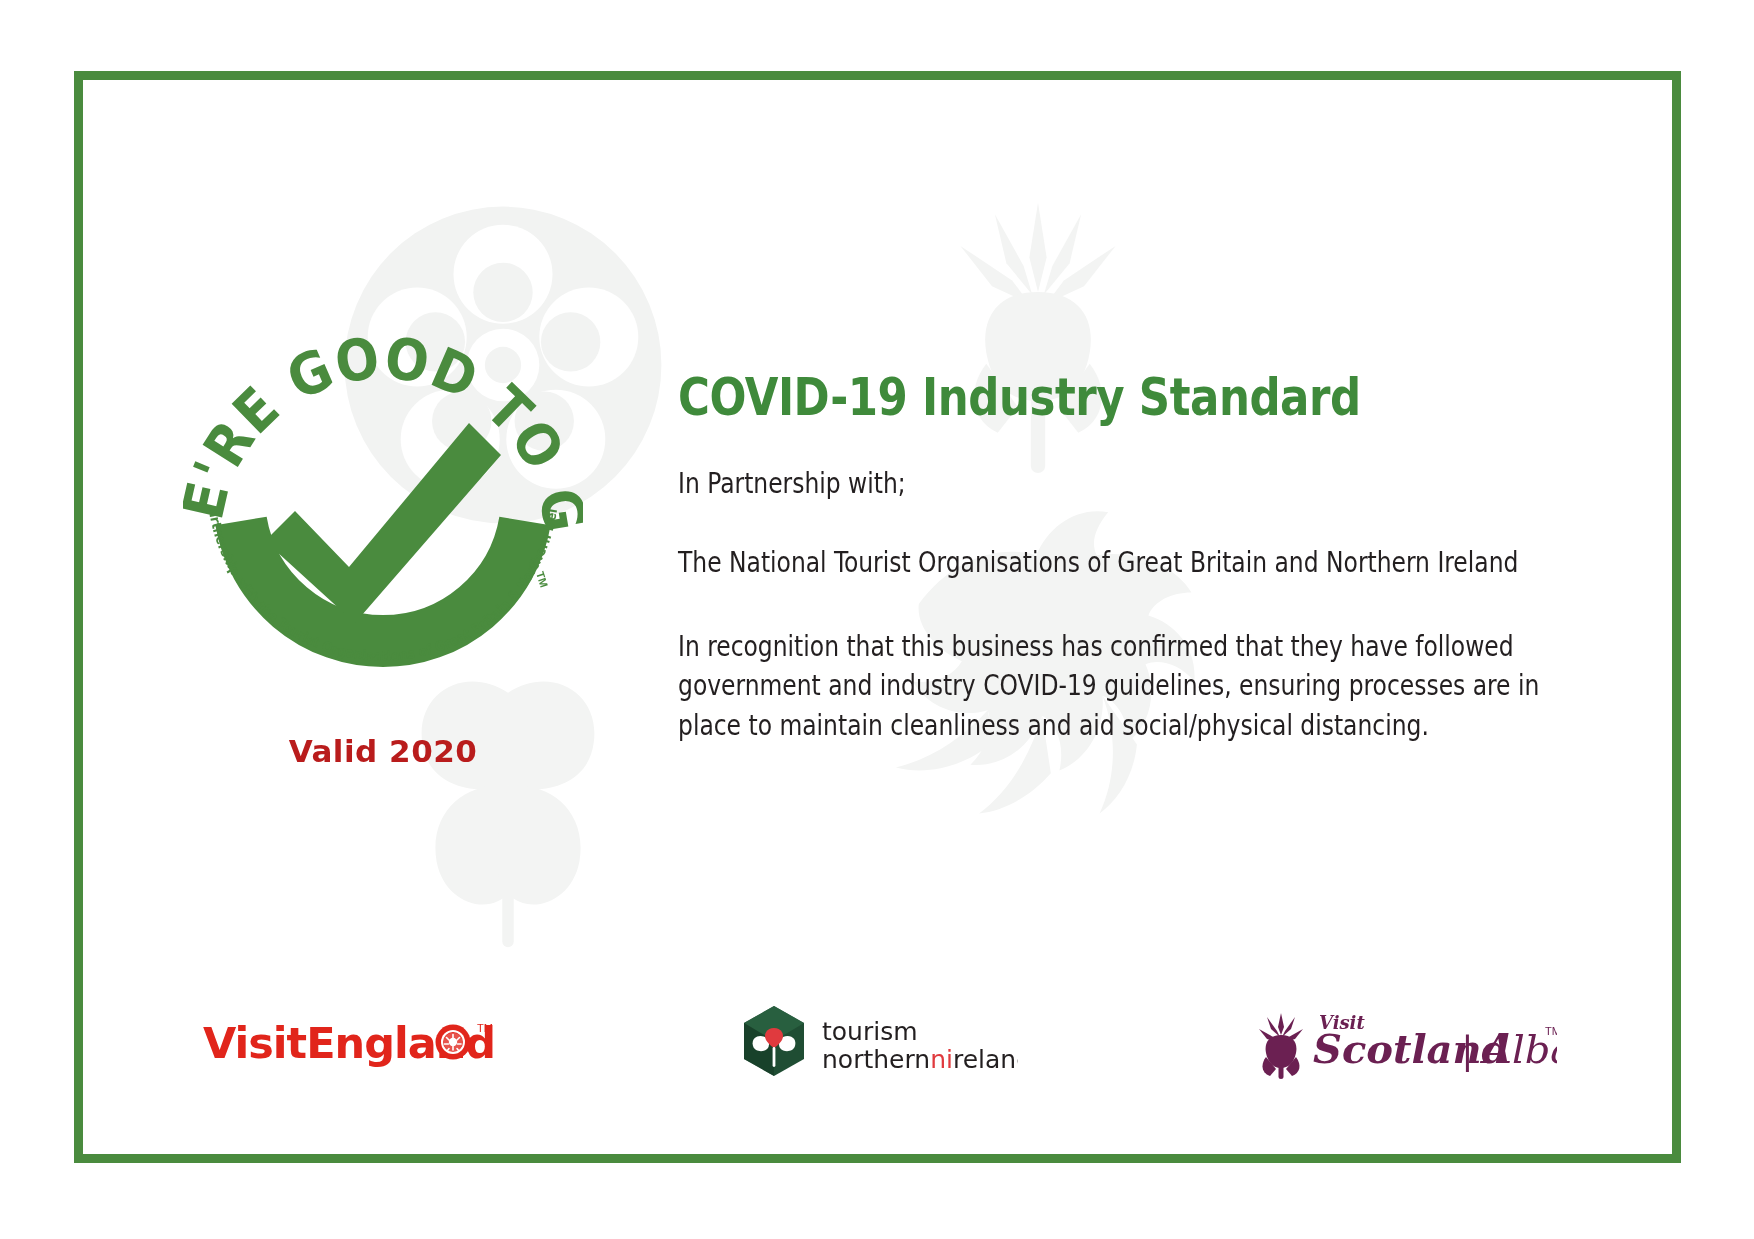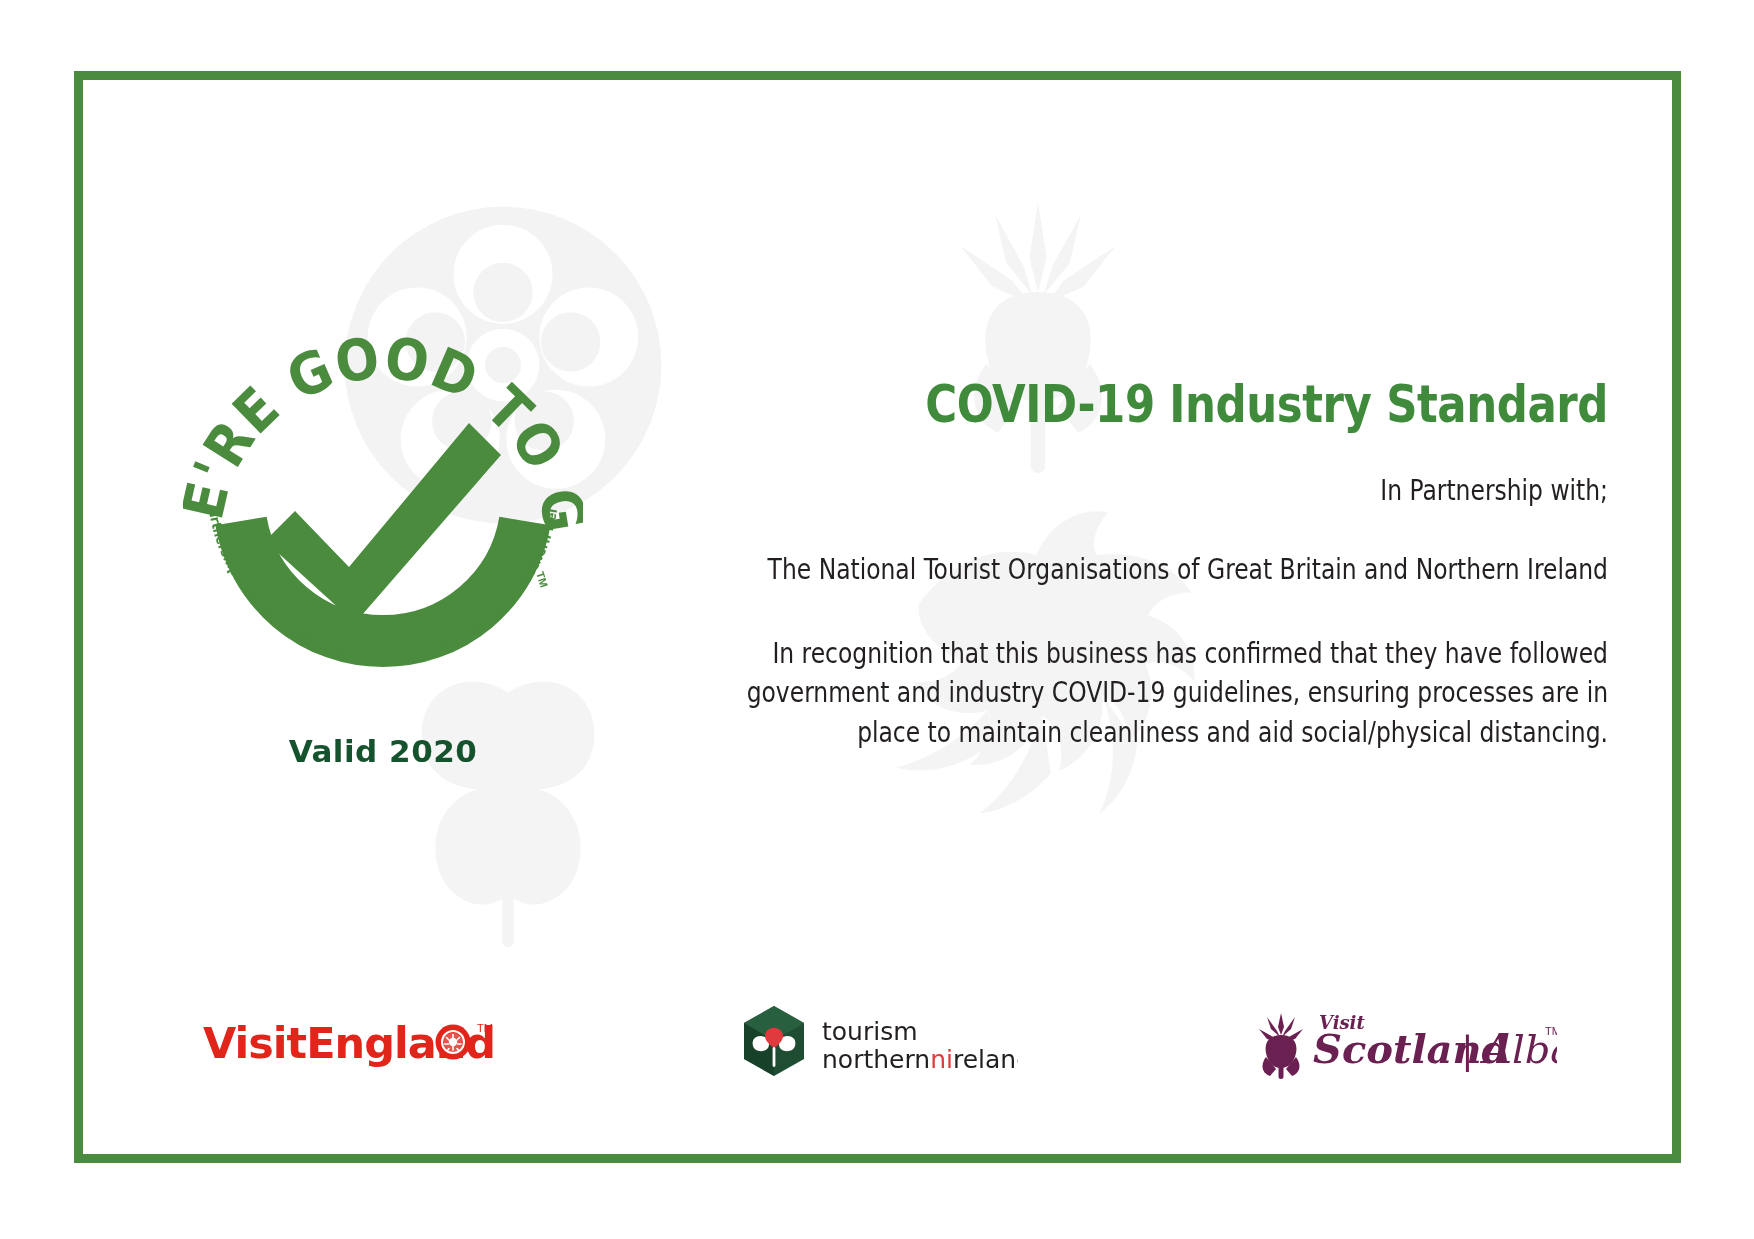--- a/index.html
+++ b/index.html
@@ -58,32 +58,32 @@
     width: 400px;
     height: 400px;
     margin: 0 auto;
     display: block;
   }
   .valid-text {
     margin-top: 28px;
     font-family: "DejaVu Sans", sans-serif;
     font-size: 31px;
     font-weight: bold;
-    color: #14532d;
+    color: #b91c1c;
     letter-spacing: 0.5px;
   }
 
   
   .right-col {
     position: absolute;
     left: 560px;
-    top: 297px;
+    top: 290px;
     width: 1000px;
     z-index: 2;
-    text-align: right;
+    text-align: left;
   }
   .cert-title {
     font-family: "DejaVu Sans Condensed", "Liberation Sans Narrow", "Liberation Sans", sans-serif;
     font-size: 52px;
     font-weight: bold;
     color: #3f8a3b;
     letter-spacing: -0.5px;
     margin: 0 0 42px 0;
     line-height: 1.05;
     transform: scaleX(0.93);

